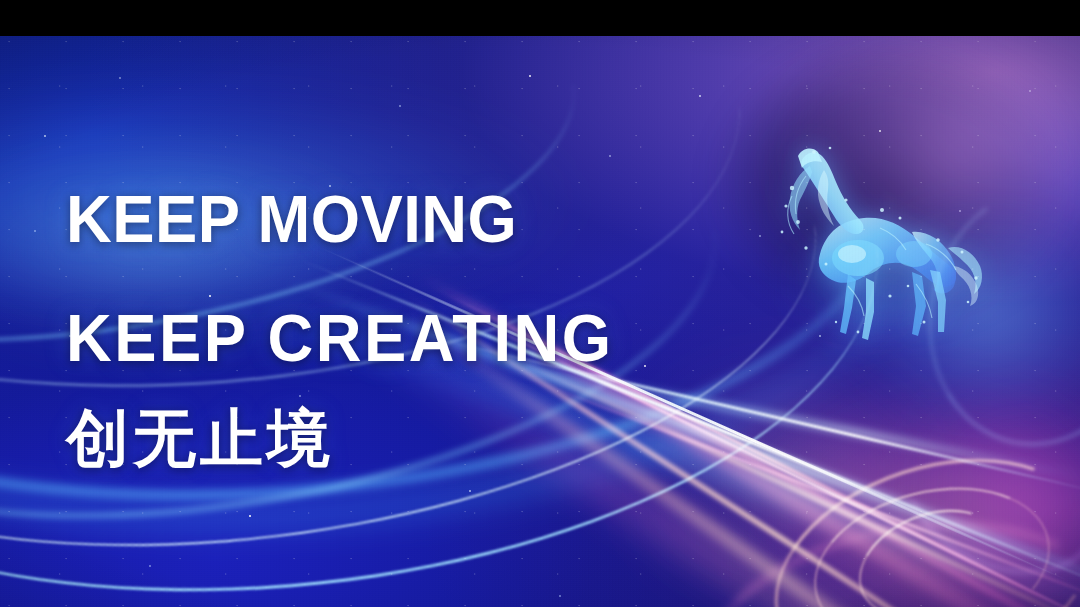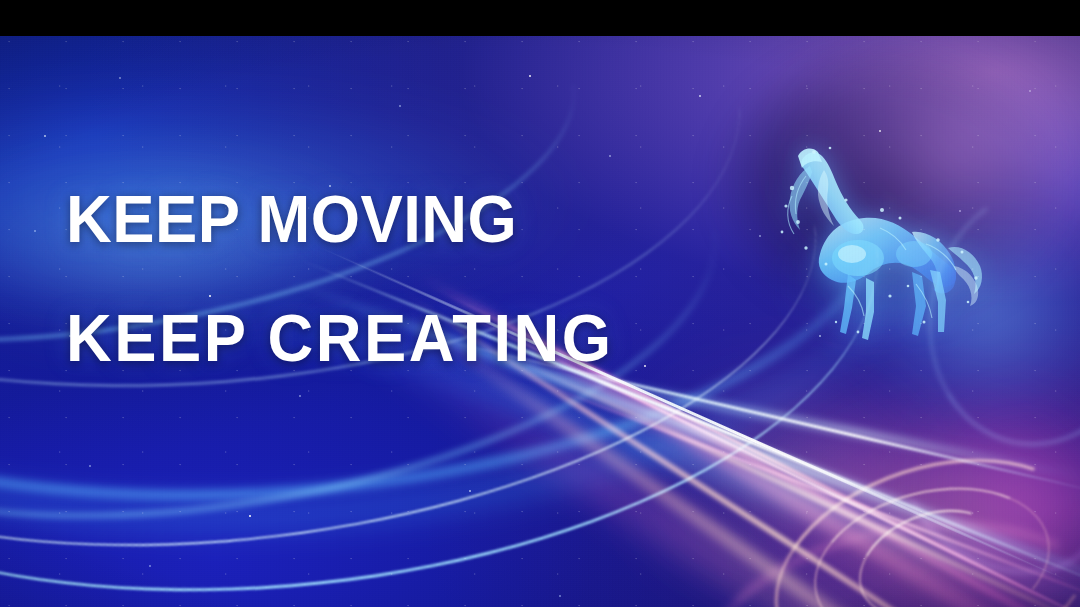--- a/index.html
+++ b/index.html
@@ -475,17 +475,18 @@
         <path d="M164,108 C176,112 188,122 194,134"></path>
         <path d="M86,150 C94,158 100,168 102,180"></path>
         <path d="M154,148 C162,158 168,170 170,182"></path>
       </g>
     </svg>
   </div>
 
   <div class="copy">
     <div class="line-en line1">KEEP MOVING</div>
     <div class="line-en line2">KEEP CREATING</div>
+    <div class="line-cn">创无止境</div>
   </div>
 
   <div class="bg-vignette"></div>
   <div class="grain"></div>
 </div>
 
 </body></html>

